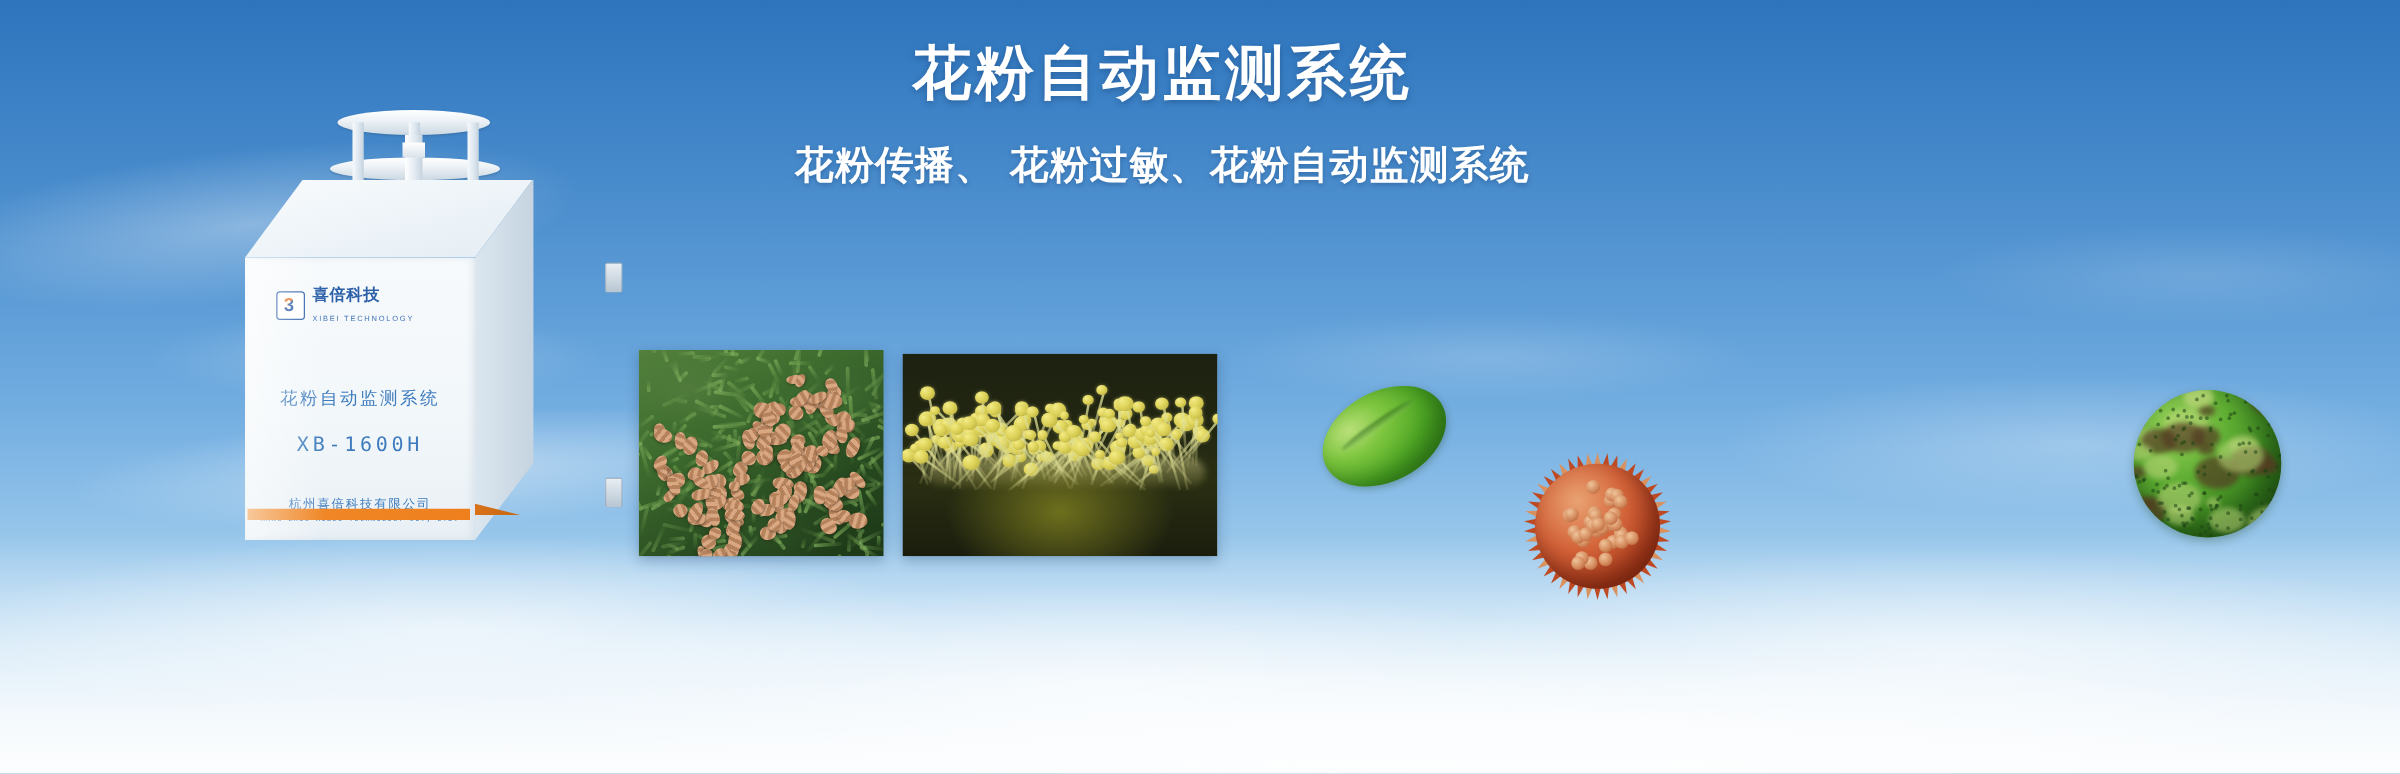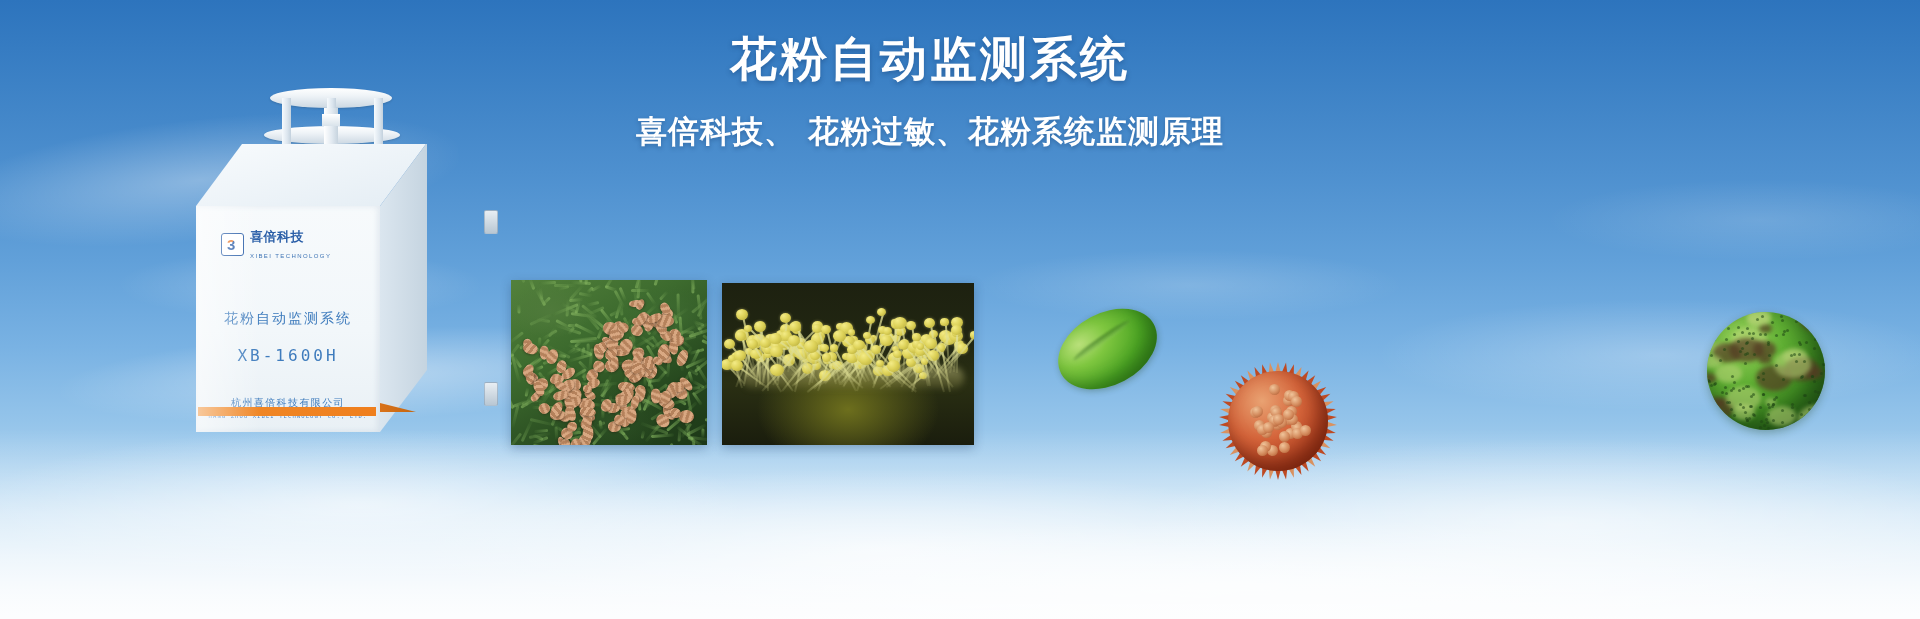--- a/index.html
+++ b/index.html
@@ -316,21 +316,21 @@
   <div class="cloud c6"></div>
   <div class="cloud c2"></div>
   <div class="cloud c3"></div>
   <div class="cloud c4"></div>
   <div class="cloud c5"></div>
   <div class="cloud c9"></div>
   <div class="haze"></div>
 
   <div class="headings">
     <div class="h-main">花粉自动监测系统</div>
-    <div class="h-sub2">喜倍科技、 花粉过敏、花粉系统监测原理</div>
+    <div class="h-sub2">花粉传播、 花粉过敏、花粉自动监测系统</div>
   </div>
 
   <div id="device">
 
     <div class="head-wrap">
       <div class="disc disc-top"></div>
       <div class="disc disc-mid"></div>
       <div class="post p1"></div>
       <div class="post p2"></div>
       <div class="post p3"></div>

